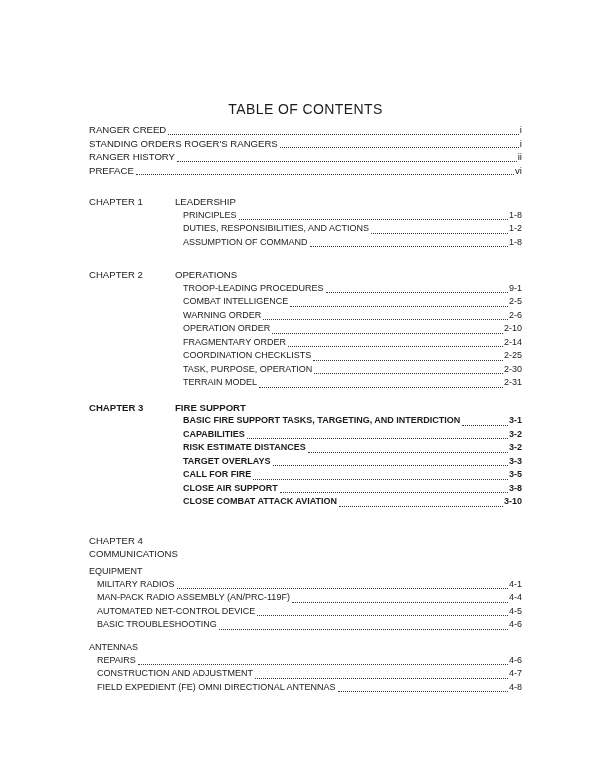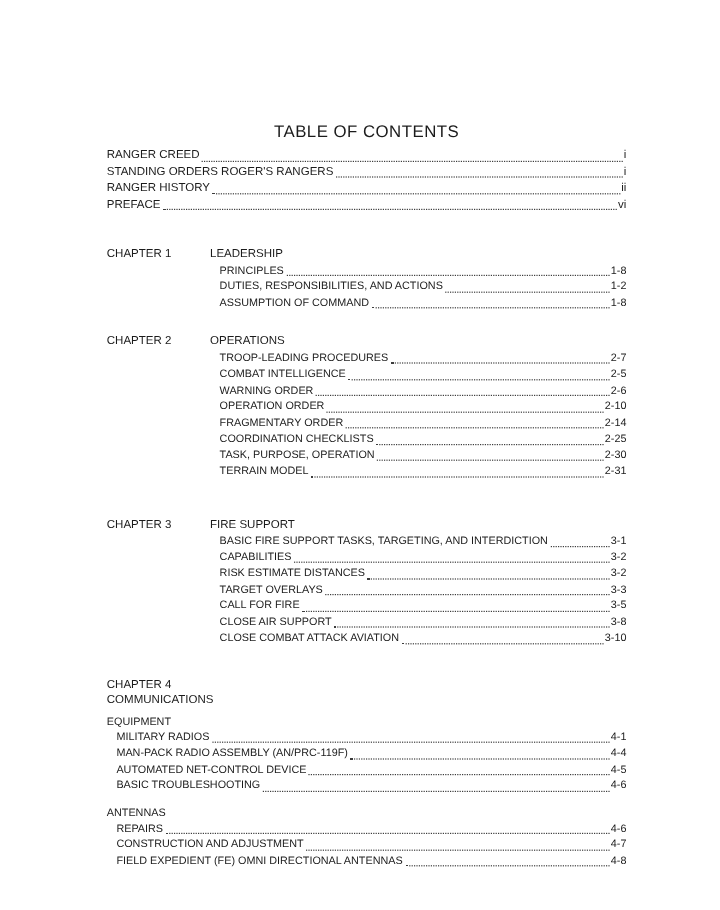--- a/index.html
+++ b/index.html
@@ -37,23 +37,23 @@
   .row .leader {
     flex:1 1 auto;
     min-width:10px;
     border-bottom:1px dotted #3c3c3c;
     margin:0 1px 2px 2px;
     height:1px;
   }
   .row .pg { flex:none; }
   .row.sub { font-size:9px; padding-left:8px; }
   .chapter { display:flex; margin-top:19px; }
-  #chapters .chapter:nth-child(1) { margin-top:28px; }
+  #chapters .chapter:nth-child(1) { margin-top:18px; }
   #chapters .chapter:nth-child(2) { }
-  #chapters .chapter:nth-child(3) { margin-top:31px; }
+  #chapters .chapter:nth-child(3) { margin-top:11px;font-weight:bold; }
   #chapters .chapter:nth-child(4) { margin-top:25px;flex-direction:column; }
   .ch-num {
     flex:none;
     width:86px;
     font-size:9.6px;
     line-height:13.5px;
   }
   .ch-body { flex:1 1 auto; min-width:0; }
   .ch-title {
     font-size:9.6px;
@@ -116,21 +116,21 @@
             </div>
           </div>
         </div>
         <div class="chapter">
           <div class="ch-num">CHAPTER 2</div>
           <div class="ch-body">
             <div class="ch-title">OPERATIONS</div>
             <div class="row sub">
               <span class="lbl">TROOP-LEADING PROCEDURES</span>
               <span class="leader"></span>
-              <span class="pg">2-7</span>
+              <span class="pg">9-1</span>
             </div>
             <div class="row sub">
               <span class="lbl">COMBAT INTELLIGENCE</span>
               <span class="leader"></span>
               <span class="pg">2-5</span>
             </div>
             <div class="row sub">
               <span class="lbl">WARNING ORDER</span>
               <span class="leader"></span>
               <span class="pg">2-6</span>

